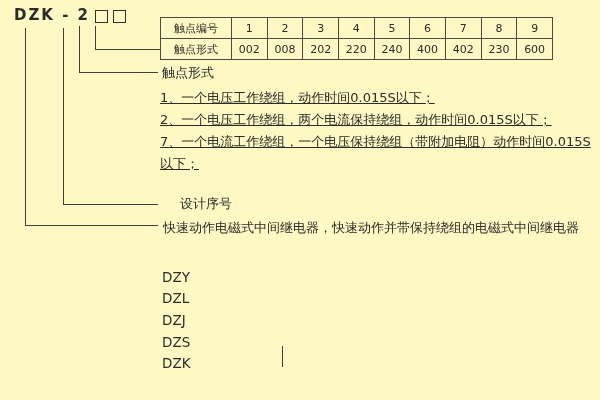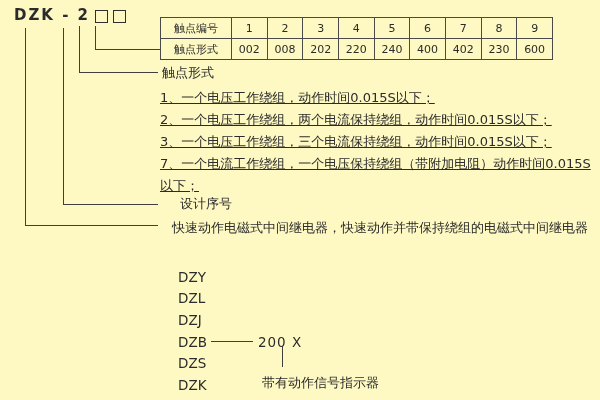--- a/index.html
+++ b/index.html
@@ -19,21 +19,21 @@
   .ctable{position:absolute;left:160px;top:17px;border-collapse:collapse;
     table-layout:fixed;width:393px;font-size:11px;color:#2b2b2b;}
   .ctable td{border:1px solid #4a4a4a;height:20px;text-align:center;padding:0;
     white-space:nowrap;overflow:hidden;}
   .ctable td.hdr{width:70px;}
   
   .lbl{font-size:13px;line-height:1;white-space:nowrap;}
   .items{left:160px;top:87px;font-size:13px;text-decoration:underline;}
   .items .it{height:22px;line-height:22px;white-space:nowrap;}
   
-  .series{left:162px;top:266px;font-size:13.5px;margin-left:16px;}
+  .series{left:162px;top:266px;font-size:13.5px;}
   .srow{height:21.6px;display:flex;align-items:center;white-space:nowrap;}
   .hline{display:inline-block;width:42px;border-top:1.4px solid #3f3f3f;height:0;margin:0 5px 0 4px;}
   .dzb-suffix{letter-spacing:1px;}
   .vline{position:absolute;left:282px;top:346px;height:21px;border-left:1.4px solid #3f3f3f;width:0;}
   .note{position:absolute;left:262px;top:374px;font-size:13px;white-space:nowrap;}
 </style>
 </head>
 <body>
 
 <div class="canvas">
@@ -76,48 +76,41 @@
       <td>600</td>
     </tr>
   </tbody>
     </table>
 
   <div class="abs lbl" style="left:162px;top:66px;">触点形式</div>
 
   <div class="abs items">
     <div class="it">1、一个电压工作绕组，动作时间0.015S以下；</div>
     <div class="it">2、一个电压工作绕组，两个电流保持绕组，动作时间0.015S以下；</div>
-    <div class="it">3、一个电压工作绕组，三个电流保持绕组，动作时间0.015S以下；</div>
     <div class="it">7、一个电流工作绕组，一个电压保持绕组（带附加电阻）动作时间0.015S</div>
     <div class="it">以下；</div>
   </div>
 
   <div class="abs lbl" style="left:180px;top:197px;">设计序号</div>
 
-  <div class="abs lbl" style="left:172px;top:221px;">快速动作电磁式中间继电器，快速动作并带保持绕组的电磁式中间继电器</div>
+  <div class="abs lbl" style="left:163px;top:221px;">快速动作电磁式中间继电器，快速动作并带保持绕组的电磁式中间继电器</div>
 
   <div class="abs series">
     <div class="srow">
       <span>DZY</span>
     </div>
     <div class="srow">
       <span>DZL</span>
     </div>
     <div class="srow">
       <span>DZJ</span>
     </div>
     <div class="srow">
-      <span>DZB</span>
-      <span class="hline"></span>
-      <span class="dzb-suffix">200 X</span>
-    </div>
-    <div class="srow">
       <span>DZS</span>
     </div>
     <div class="srow">
       <span>DZK</span>
     </div>
   </div>
 
   <div class="vline"></div>
-  <div class="note">带有动作信号指示器</div>
 
 </div>
 
 </body></html>

